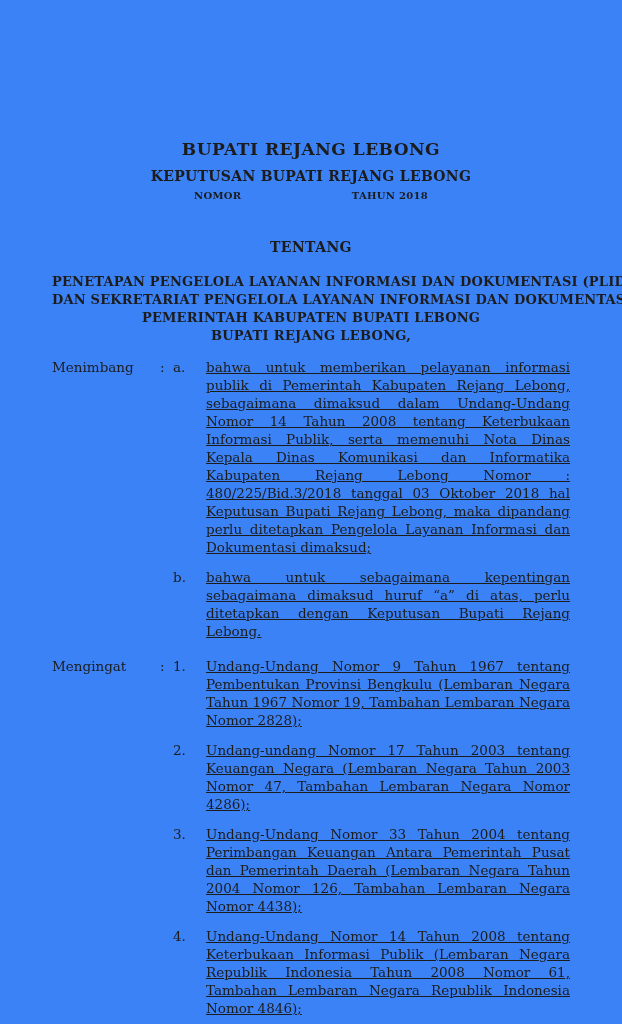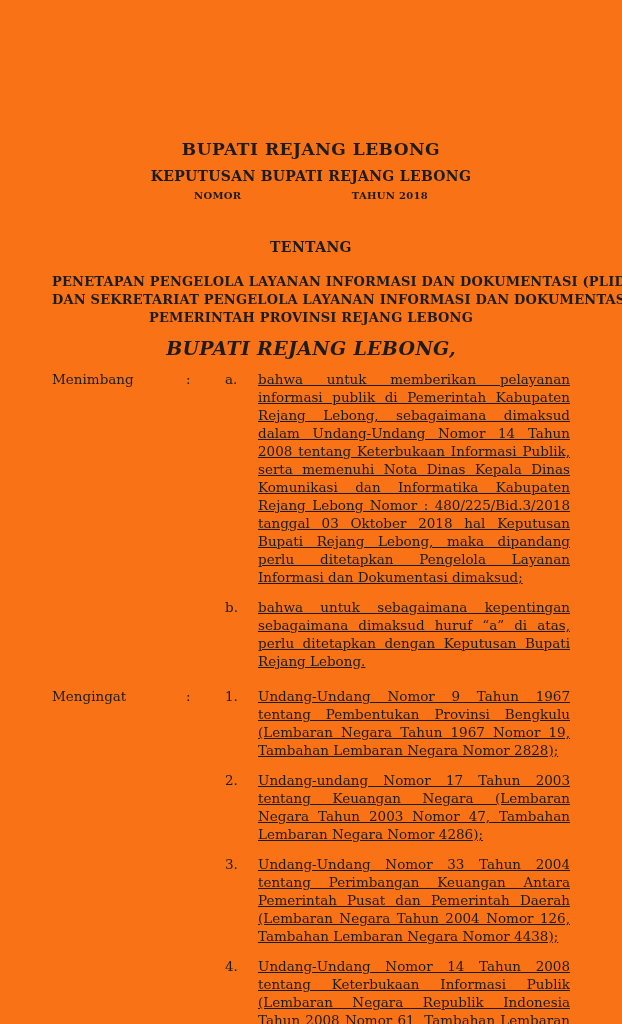--- a/index.html
+++ b/index.html
@@ -1,20 +1,20 @@
 <!DOCTYPE html>
 <html><head>
 <meta charset="utf-8">
 <style>
   html, body { margin: 0; padding: 0; background: #ffffff; }
   .page {
     position: relative;
     width: 622px;
     height: 1024px;
-    background: #f97316;
+    background: #3b82f6;
     box-sizing: border-box;
     padding: 138px 52px 0 52px;
     font-family: "DejaVu Serif", serif;
     color: #1c1c1c;
     overflow: hidden;
   }
 
   .header-title {
     font-size: 17px;
     line-height: 22px;
@@ -51,35 +51,32 @@
   .subject {
     margin-top: 17px;
     font-size: 13px;
     line-height: 18px;
     font-weight: bold;
     text-align: center;
     letter-spacing: 0.2px;
   }
   .subject div { white-space: nowrap; }
   .salutation {
-    margin-top: 12px;
-    font-size: 19px;
+    font-size: 13px;
     line-height: 18px;
     font-weight: bold;
     text-align: center;
     letter-spacing: 0.3px;
-    font-style: italic;
   }
 
   .section {
     display: flex;
     font-size: 13.5px;
     line-height: 18px;
     margin-top: 13px;
-    gap: 26px;
   }
   .section-label { width: 108px; flex: 0 0 108px; }
   .section-colon { width: 13px;  flex: 0 0 13px; }
   .section-items { flex: 1; }
   .item { display: flex; margin-bottom: 12px; }
   .item:last-child { margin-bottom: 0; }
   .item-marker { width: 33px; flex: 0 0 33px; }
   .item-text { flex: 1; text-align: justify; text-decoration: underline; }
 </style>
 </head>
@@ -96,21 +93,21 @@
   <div class="nomor-row">
     <span>NOMOR</span>
     <span>TAHUN 2018</span>
   </div>
 
   <div class="tentang">TENTANG</div>
 
   <div class="subject">
     <div>PENETAPAN  PENGELOLA LAYANAN INFORMASI DAN DOKUMENTASI (PLID)</div>
     <div>DAN SEKRETARIAT PENGELOLA LAYANAN INFORMASI DAN DOKUMENTASI</div>
-    <div>PEMERINTAH PROVINSI REJANG LEBONG</div>
+    <div>PEMERINTAH KABUPATEN BUPATI LEBONG</div>
   </div>
 
   <div class="salutation">BUPATI REJANG LEBONG,</div>
 
   <div class="section">
     <div class="section-label">Menimbang</div>
     <div class="section-colon">:</div>
     <div class="section-items">
       <div class="item">
         <div class="item-marker">a.</div>

